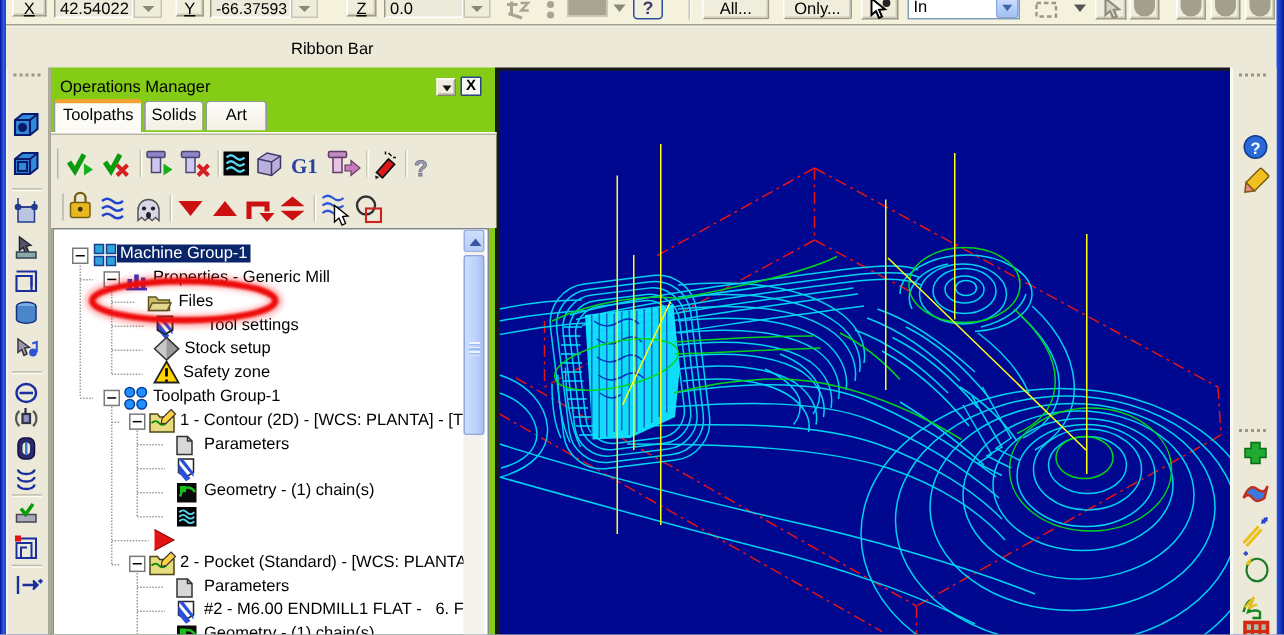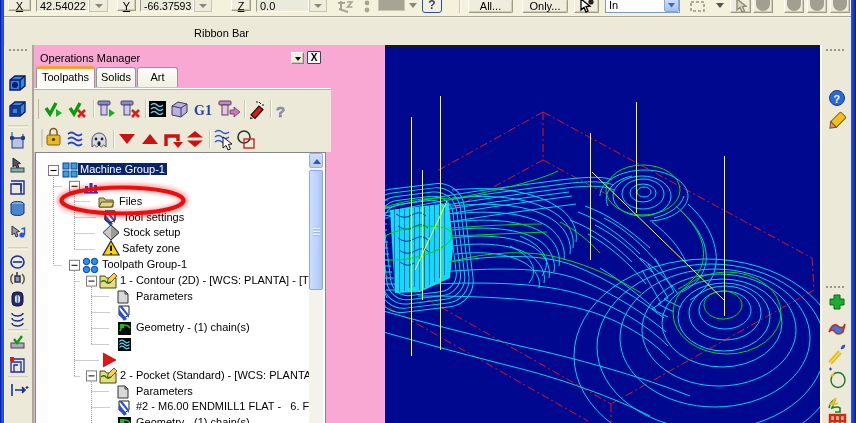--- a/index.html
+++ b/index.html
@@ -32,21 +32,21 @@
 
 #ltb { left:4px; top:45px; width:29px; height:378px; background:#ece9d8;
   border-right:1px solid #aca899; box-shadow:inset 1px 0 0 #f8f6ee; }
 
 #rtb { left:820px; top:45px; width:31px; height:378px; background:#ece9d8;
   border-left:1px solid #fff; box-shadow:inset 1px 0 0 #fcfbf5; }
 
 #gfxborder { left:330px; top:45px; width:490px; height:378px; background:#1a1a1a; }
 #gfx { left:333px; top:47px; width:487px; height:376px; }
 
-#om { left:33px; top:45px; width:352px; height:378px; background:#f9a8d4;
+#om { left:33px; top:45px; width:297px; height:378px; background:#84cc16;
   border-left:1px solid #aca899; }
 #om-title { left:6px; top:7px; font-size:11px; }
 #om-min { left:257px; top:7px; width:13px; height:12px; background:#f1eee0;
   border:1px solid #fff; border-right-color:#848271; border-bottom-color:#848271;
   box-shadow:inset -1px -1px 0 #cac7b5; }
 #om-min:after { content:""; position:absolute; left:3px; top:4px;
   border:3px solid transparent; border-top:4px solid #111; }
 #om-close { left:273px; top:6px; width:14px; height:13px; background:#f8f7f2;
   border:1px solid #29447e; border-radius:1px; font-size:10px; font-weight:bold;
   text-align:center; line-height:11px; }
@@ -498,22 +498,23 @@
 
       <path d="M214 131 q3.5 -3 7 0 t7 0 M214 136 q3.5 -3 7 0 t7 0 M214 141 q3.5 -3 7 0 t7 0" stroke="#2b55d4" stroke-width="1.5" fill="none"></path>
       <path d="M222 136 l0 11 3 -2.6 2 4.6 2.4 -1 -2 -4.6 3.6 -.4 z" fill="#fff" stroke="#000" stroke-width=".9"></path>
 
       <circle cx="243" cy="136" r="6" fill="none" stroke="#333" stroke-width="1.6"></circle>
       <rect x="243" y="138" width="10" height="9" fill="none" stroke="#cc2222" stroke-width="1.4"></rect>
     </svg>
     </div>
     <div id="tree" class="abs">
       <div class="trow" style="top:9px;left:42px;"><span class="selrow">Machine Group-1</span></div>
+      <div class="trow" style="top:25px;left:66px;">Properties - Generic Mill</div>
       <div class="trow" style="top:41px;left:83px;">Files</div>
-      <div class="trow" style="top:57px;left:87px;text-align:right;">Tool settings</div>
+      <div class="trow" style="top:57px;left:102px;text-align:right;">Tool settings</div>
       <div class="trow" style="top:72px;left:87px;">Stock setup</div>
       <div class="trow" style="top:88px;left:86px;text-align:right;">Safety zone</div>
       <div class="trow" style="top:104px;left:66px;">Toolpath Group-1</div>
       <div class="trow" style="top:120px;left:84px;">1 - Contour (2D) - [WCS: PLANTA] - [T</div>
       <div class="trow" style="top:136px;left:100px;">Parameters</div>
       <div class="trow" style="top:167px;left:100px;">Geometry - (1) chain(s)</div>
       <div class="trow" style="top:215px;left:84px;">2 - Pocket (Standard) - [WCS: PLANTA]</div>
       <div class="trow" style="top:231px;left:100px;">Parameters</div>
       <div class="trow" style="top:246px;left:100px;">#2 - M6.00 ENDMILL1 FLAT - &nbsp;&nbsp;6. F</div>
       <div class="trow" style="top:262px;left:100px;">Geometry - (1) chain(s)</div>

